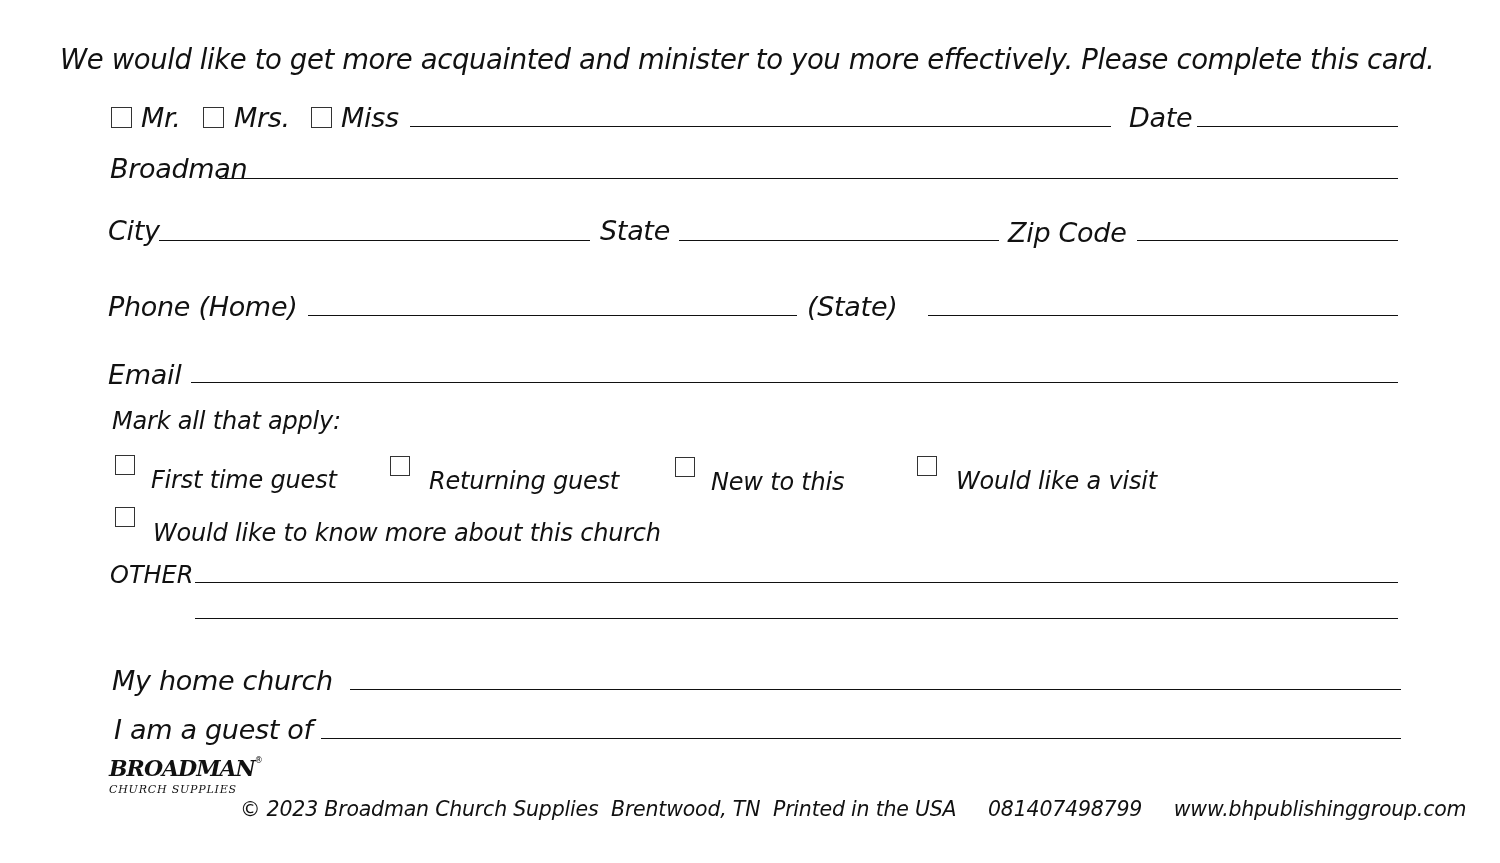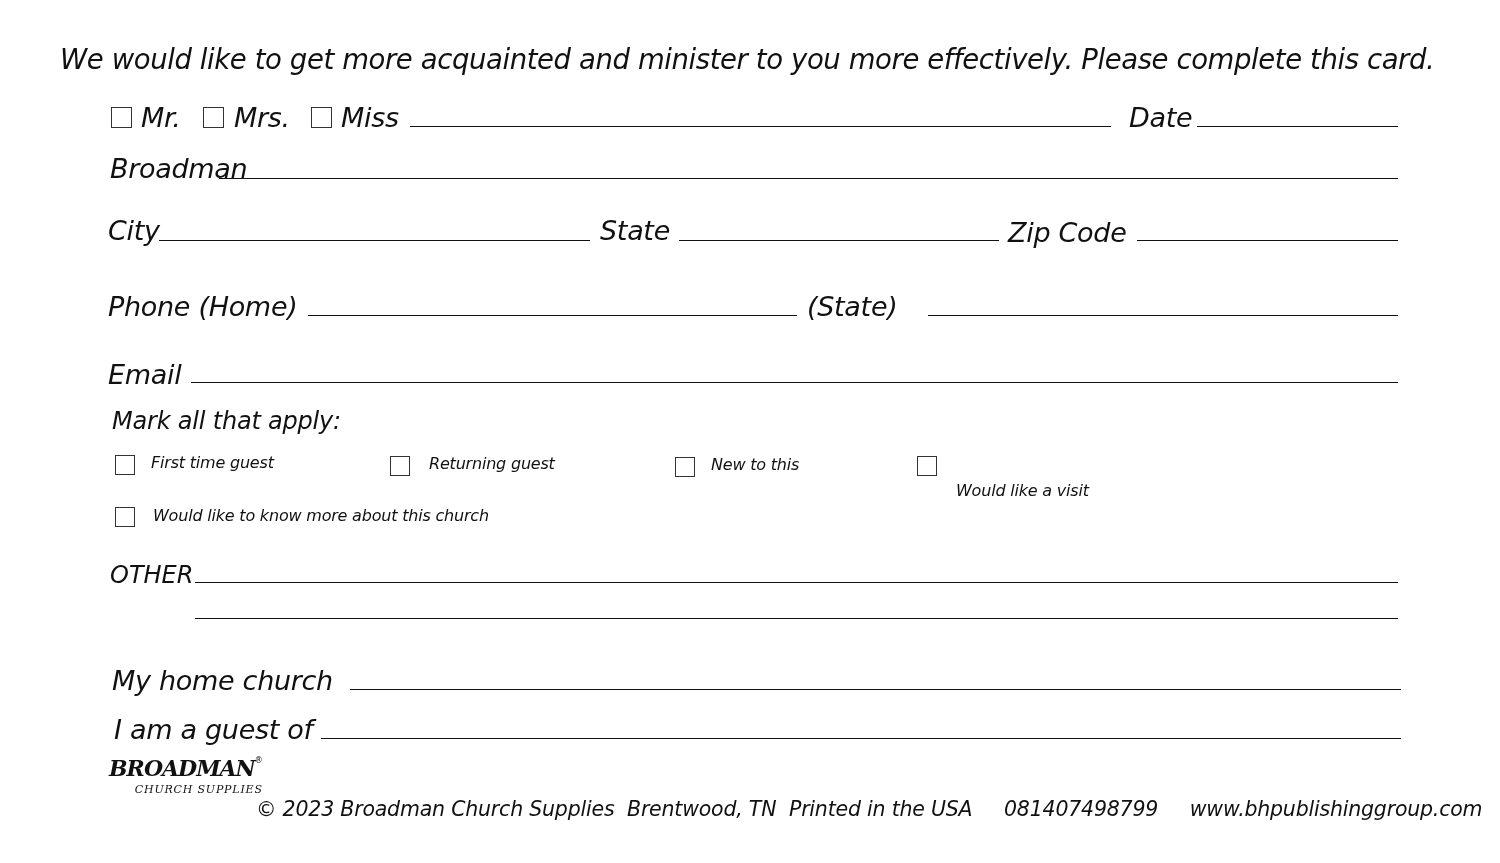--- a/index.html
+++ b/index.html
@@ -4,21 +4,21 @@
 <style>
   html,body{margin:0;padding:0;background:#ffffff;}
   body{width:1500px;height:863px;position:relative;overflow:hidden;font-family:"DejaVu Sans","Liberation Sans",sans-serif;color:#111;}
   .abs{position:absolute;font-style:italic;}
   .txt{font-size:27px;line-height:1;white-space:nowrap;letter-spacing:-0.3px;}
   .intro{font-size:27.5px;letter-spacing:-0.4px;}
   .line{position:absolute;height:0;border-top:1.6px solid #111;}
   .cb{position:absolute;border:1.4px solid #333;background:#fff;box-sizing:border-box;cursor:pointer;}
   .cb.sm{width:20px;height:20px;}
   .cb.md{width:21px;height:21px;}
-  .opt{font-size:16px;letter-spacing:-0.2px;}
+  .opt{font-size:24px;letter-spacing:-0.2px;margin-top:13px;}
   .ital{font-style:italic;font-size:24px;letter-spacing:-0.2px;text-align:center;}
   .other{font-size:24px;}
   .foot{font-size:20.5px;letter-spacing:-0.2px;}
   .logo-main{font-family:"DejaVu Serif","Liberation Serif",serif;font-weight:bold;font-size:22px;letter-spacing:-1px;}
   .logo-sub{font-family:"DejaVu Serif","Liberation Serif",serif;font-size:11px;letter-spacing:0.8px;}
   .reg{font-size:8px;vertical-align:top;}
   .field-input{position:absolute;border:none;background:transparent;outline:none;font-size:22px;font-family:"Liberation Sans",sans-serif;padding:0;}
 </style>
 </head>
 <body>
@@ -71,21 +71,21 @@
 <div class="cb sm" style="left:115px;top:455px;"></div>
 <div class="abs opt" style="left:151px;top:453px;">First time guest</div>
 
 <div class="cb sm" style="left:390px;top:456px;"></div>
 <div class="abs opt" style="left:429px;top:454px;">Returning guest</div>
 
 <div class="cb sm" style="left:675px;top:457px;"></div>
 <div class="abs opt" style="left:711px;top:455px;">New to this</div>
 
 <div class="cb sm" style="left:917px;top:456px;"></div>
-<div class="abs opt" style="left:956px;top:481px;">Would like a visit</div>
+<div class="abs opt" style="left:956px;top:454px;">Would like a visit</div>
 
 <div class="cb sm" style="left:115px;top:507px;"></div>
 <div class="abs opt" style="left:153px;top:506px;">Would like to know more about this church</div>
 
 <div class="abs other" style="left:110px;top:561px;">OTHER</div>
 <div class="line" style="left:195px;top:582px;width:1203px;"></div>
 <div class="line" style="left:195px;top:618px;width:1203px;"></div>
 <input class="field-input" style="left: 197px; top: 556px; width: 1199px; height: 26px;" value="">
 
 <div class="abs txt" style="left:112px;top:667px;">My home church</div>
@@ -93,22 +93,22 @@
 <input class="field-input" style="left: 352px; top: 663px; width: 1047px; height: 26px;" value="">
 
 <div class="abs txt" style="left:114px;top:716px;">I am a guest of</div>
 <div class="line" style="left:321px;top:738px;width:1080px;"></div>
 <input class="field-input" style="left: 323px; top: 712px; width: 1076px; height: 26px;" value="">
 
 <div class="abs" style="left:109px;top:757px;">
   <div style="white-space:nowrap;line-height:1;">
     <span class="logo-main">BROADMAN</span><span class="reg">®</span>
   </div>
-  <div class="logo-sub" style="margin-top:4px;white-space:nowrap;text-align:right;">CHURCH SUPPLIES</div>
+  <div class="logo-sub" style="margin-top:4px;white-space:nowrap;">CHURCH SUPPLIES</div>
 </div>
 
-<div class="abs foot" style="left:256px;top:797px;white-space:nowrap;">
+<div class="abs foot" style="left:240px;top:797px;white-space:nowrap;">
   <span>© 2023 Broadman Church Supplies</span>&nbsp;
   <span>Brentwood, TN</span>&nbsp;
   <span>Printed in the USA</span>&nbsp;&nbsp;&nbsp;&nbsp;
   <span>081407498799</span>&nbsp;&nbsp;&nbsp;&nbsp;
   <span>www.bhpublishinggroup.com</span>
 </div>
 
 </body></html>

